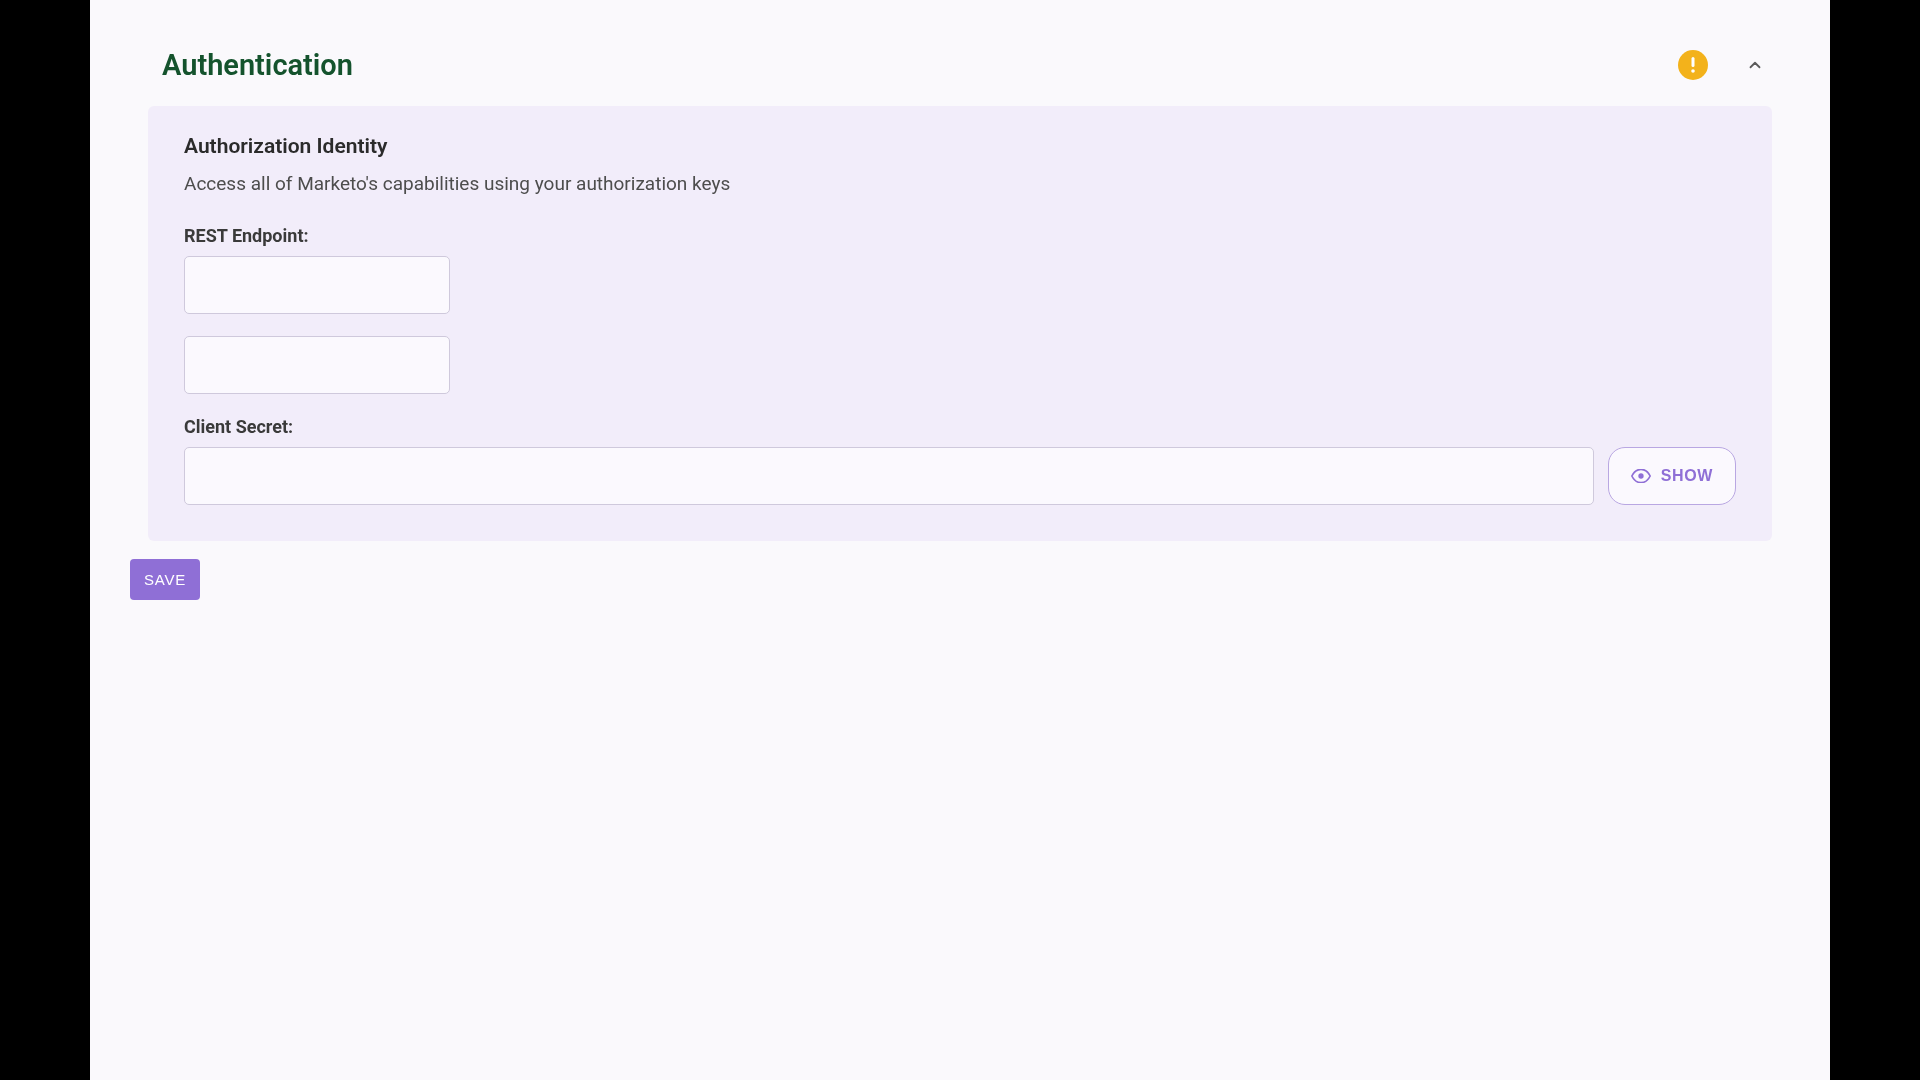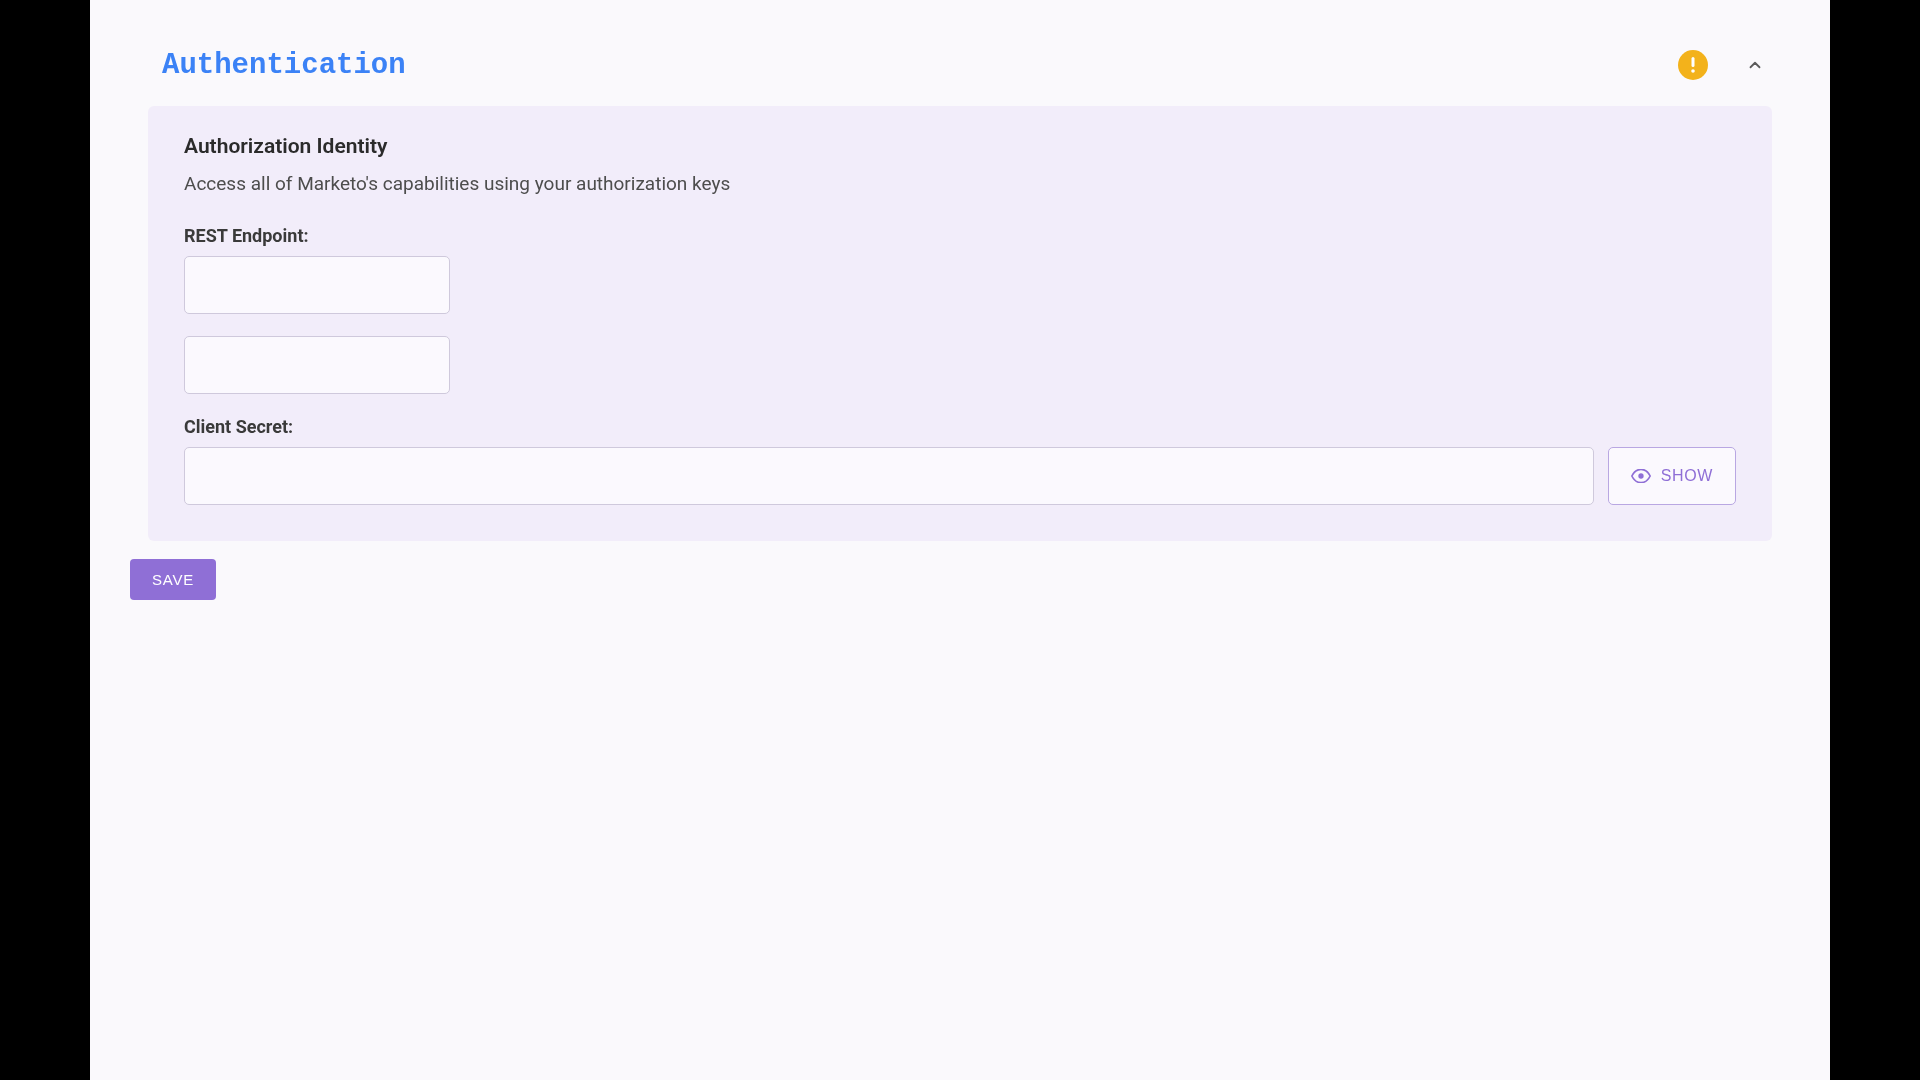--- a/index.html
+++ b/index.html
@@ -31,23 +31,22 @@
     border-radius: 6px;
   }
   .panel-header {
     display: flex;
     align-items: center;
     padding: 28px 18px 24px 32px;
   }
   .panel-title {
     font-size: 29px;
     font-weight: 600;
-    color: #3b82f6;
+    color: #14532d;
     flex: 1;
-    font-family: Liberation Mono, monospace;
   }
   .warning-badge {
     width: 30px;
     height: 30px;
     border-radius: 50%;
     background: #f3b21b;
     display: flex;
     align-items: center;
     justify-content: center;
     margin-right: 30px;
@@ -107,42 +106,42 @@
     color: #333;
     outline: none;
   }
 
   .show-btn {
     height: 58px;
     min-width: 128px;
     padding: 0 22px;
     background: #fbf9fe;
     border: 1px solid #b9a7e2;
-    border-radius: 5px;
+    border-radius: 17px;
     color: #8f6fd6;
     font-size: 16px;
-    font-weight: 400;
+    font-weight: 700;
     letter-spacing: 0.6px;
     display: inline-flex;
     align-items: center;
     justify-content: center;
     gap: 10px;
     cursor: pointer;
   }
   .show-btn svg { width: 20px; height: 14px; }
 
   .save-row {
     margin: 14px 40px 0 40px;
   }
   .save-btn {
     background: #8f6fd6;
     color: #fff;
     border: none;
     border-radius: 4px;
-    padding: 12px 22px;
+    padding: 12px 14px;
     font-size: 15px;
     font-weight: 500;
     letter-spacing: 0.8px;
     cursor: pointer;
   }
 </style>
 </head>
 <body>
 
 <div class="viewport">

